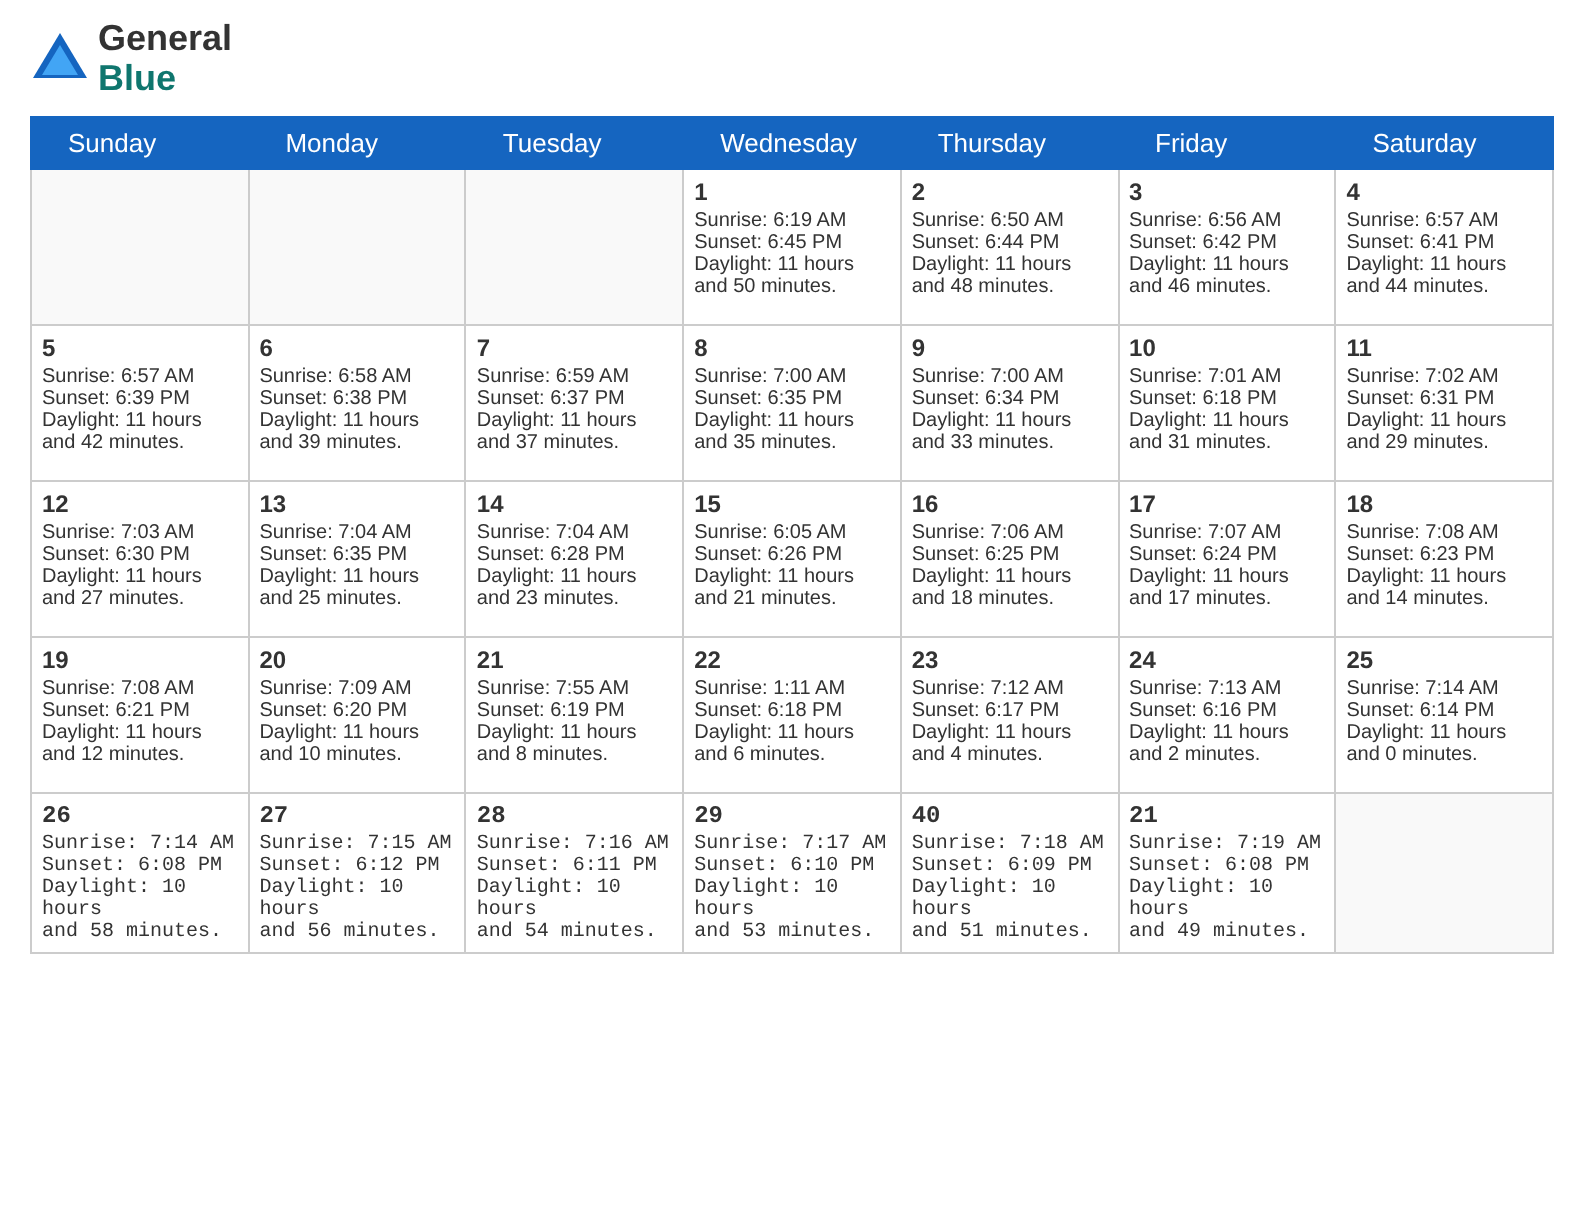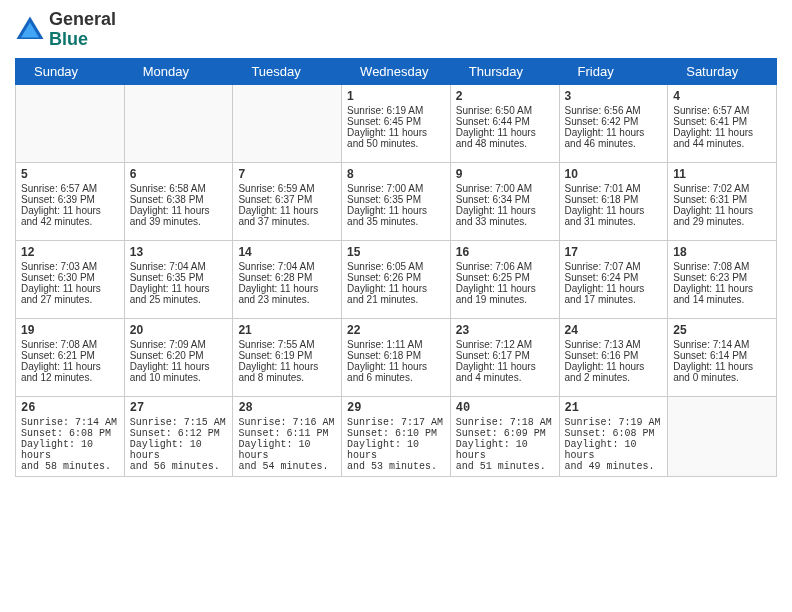--- a/index.html
+++ b/index.html
@@ -227,21 +227,21 @@
             <div>Sunrise: 6:05 AM</div>
             <div>Sunset: 6:26 PM</div>
             <div>Daylight: 11 hours</div>
             <div>and 21 minutes.</div>
           </td>
           <td>
             <span class="day-num">16</span>
             <div>Sunrise: 7:06 AM</div>
             <div>Sunset: 6:25 PM</div>
             <div>Daylight: 11 hours</div>
-            <div>and 19 minutes.</div>
+            <div>and 18 minutes.</div>
           </td>
           <td>
             <span class="day-num">17</span>
             <div>Sunrise: 7:07 AM</div>
             <div>Sunset: 6:24 PM</div>
             <div>Daylight: 11 hours</div>
             <div>and 17 minutes.</div>
           </td>
           <td>
             <span class="day-num">18</span>

